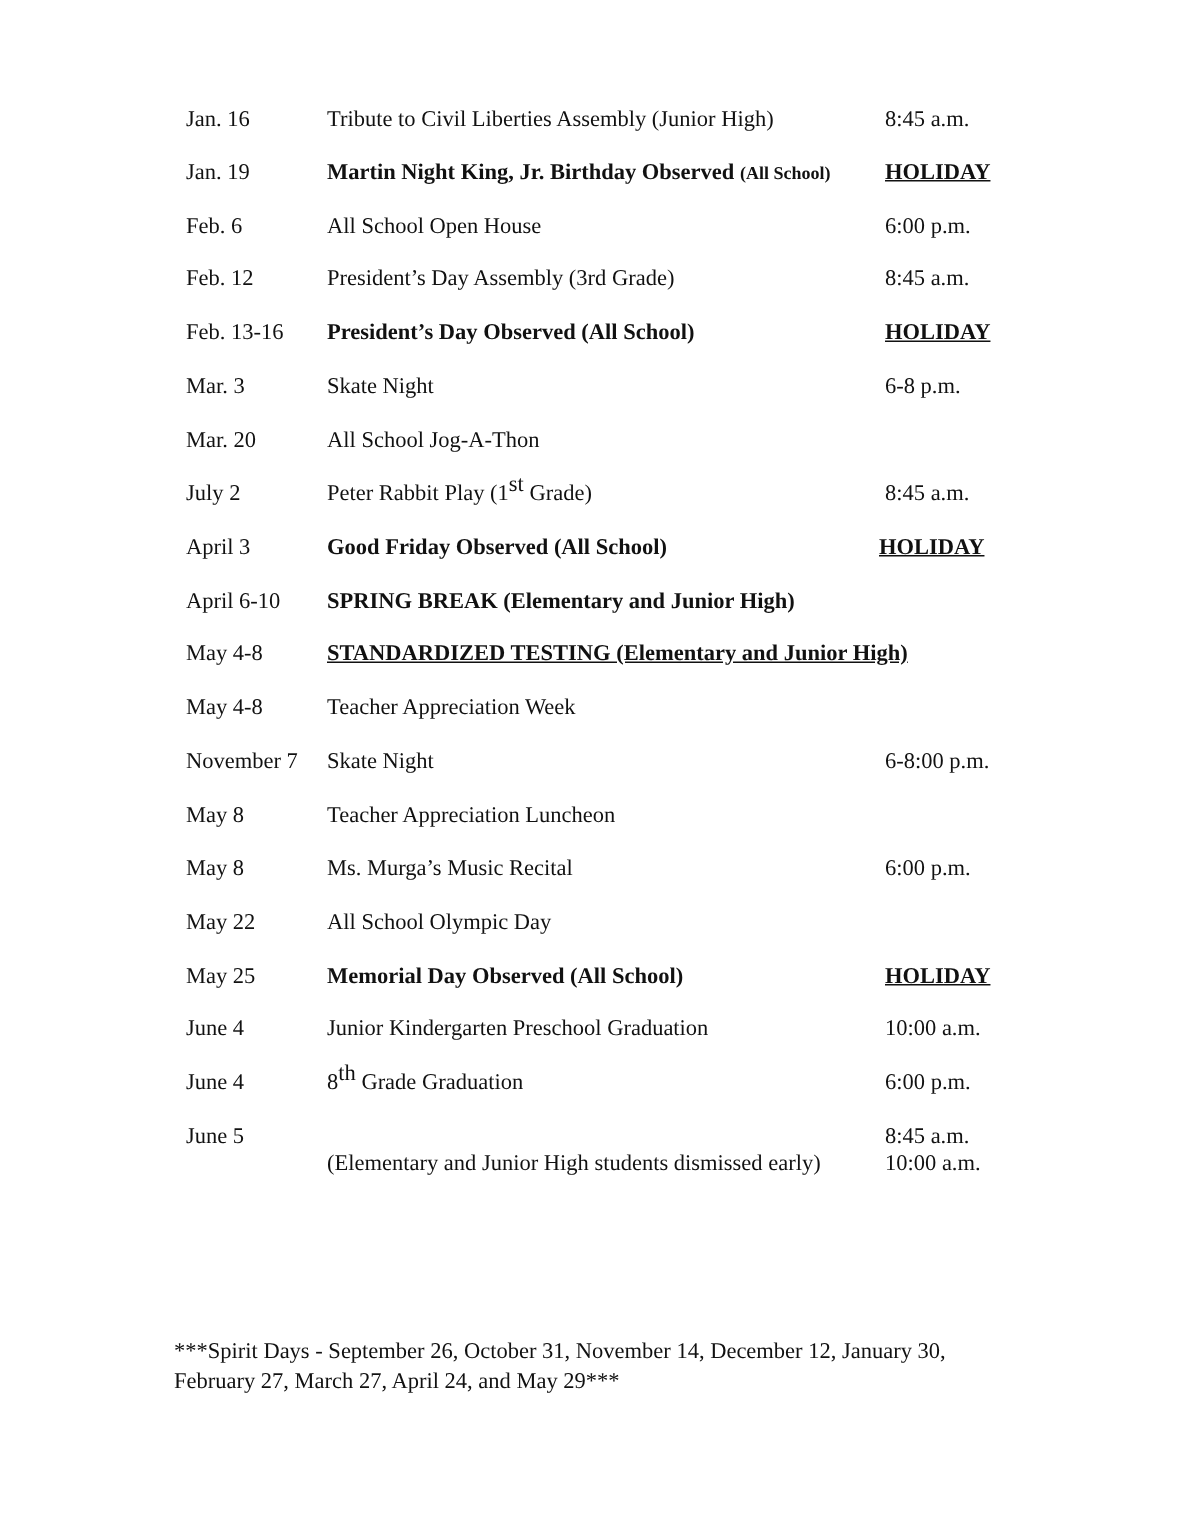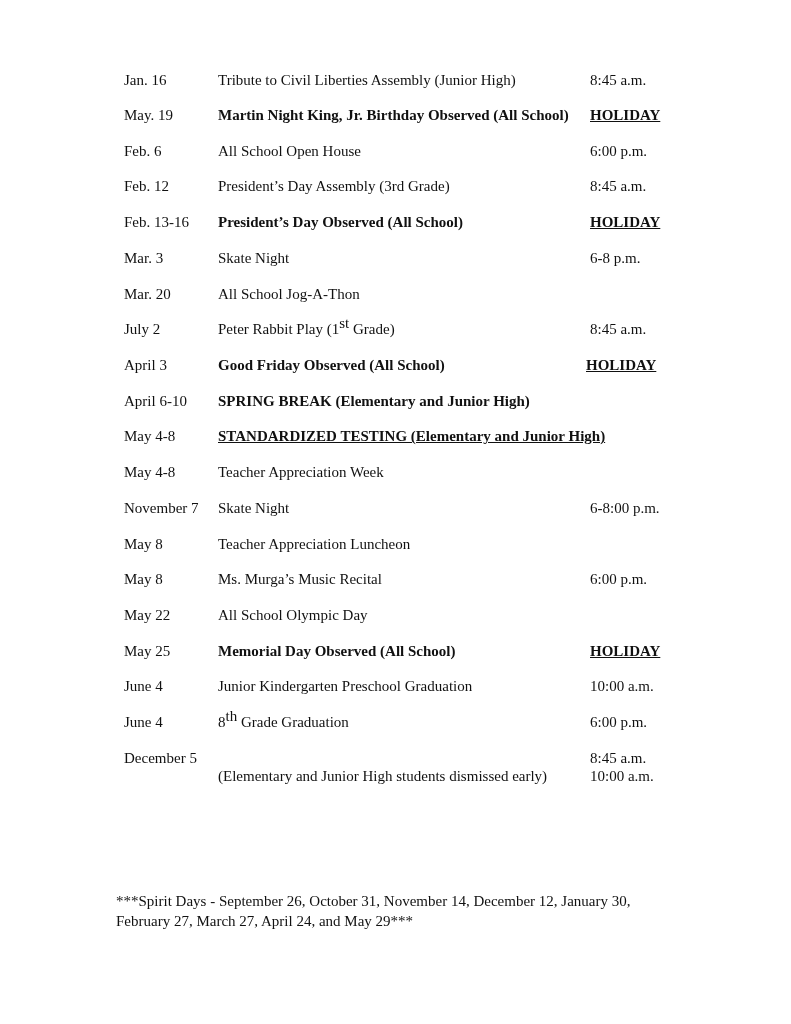--- a/index.html
+++ b/index.html
@@ -7,38 +7,38 @@
     width: 791px; height: 1024px; position: relative; overflow: hidden;
     font-family: "Liberation Serif", "DejaVu Serif", serif;
     color: #111111; font-size: 15px;
   }
   .row { position: absolute; left: 8px; width: 791px; height: 20px; line-height: 20px; white-space: nowrap; }
   .date { position: absolute; left: 116px; }
   .event { position: absolute; left: 210px; }
   .time { position: absolute; left: 582px; }
   .b { font-weight: bold; }
   .u { text-decoration: underline; }
-  .small { font-size: 15px; }
+  .small { font-size: 12px; }
   sup { font-size: 15px; line-height: 0; vertical-align: super; }
   .line2 { position: absolute; top: 18px; }
   .footer { position: absolute; left: 116px; top: 891px; width: 560px; line-height: 20px; font-size: 15px; }
 </style>
 </head>
 <body>
 
 <div>
 
   <div class="row" style="top:70px">
     <span class="date">Jan. 16</span>
     <span class="event">Tribute to Civil Liberties Assembly (Junior High)</span>
     <span class="time">8:45 a.m.</span>
   </div>
 
   <div class="row" style="top:105px">
-    <span class="date">May. 19</span>
+    <span class="date">Jan. 19</span>
     <span class="event"><span class="b">Martin Night King, Jr. Birthday Observed</span> <span class="b small">(All School)</span></span>
     <span class="time b u">HOLIDAY</span>
   </div>
 
   <div class="row" style="top:141px">
     <span class="date">Feb. 6</span>
     <span class="event">All School Open House</span>
     <span class="time">6:00 p.m.</span>
   </div>
 
@@ -127,21 +127,21 @@
     <span class="time">10:00 a.m.</span>
   </div>
 
   <div class="row" style="top:712px">
     <span class="date">June 4</span>
     <span class="event"><span>8</span><sup>th</sup><span> Grade Graduation</span></span>
     <span class="time">6:00 p.m.</span>
   </div>
 
   <div class="row" style="top:748px; height:40px">
-    <span class="date">December 5</span>
+    <span class="date">June 5</span>
     <span class="time">8:45 a.m.</span>
     <span class="event line2">(Elementary and Junior High students dismissed early)</span>
     <span class="time line2">10:00 a.m.</span>
   </div>
 
 </div>
 
 <div class="footer">***Spirit Days - September 26, October 31, November 14, December 12, January 30, February 27, March 27, April 24, and May 29***</div>
 
 </body></html>

